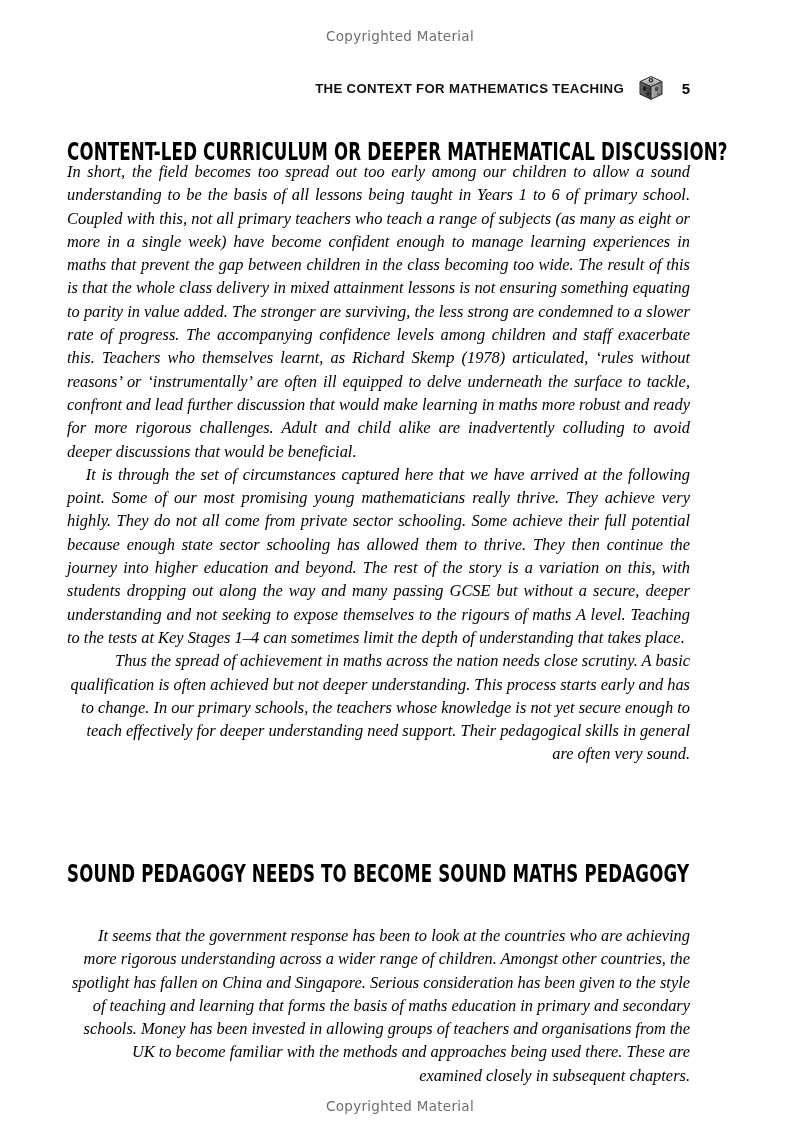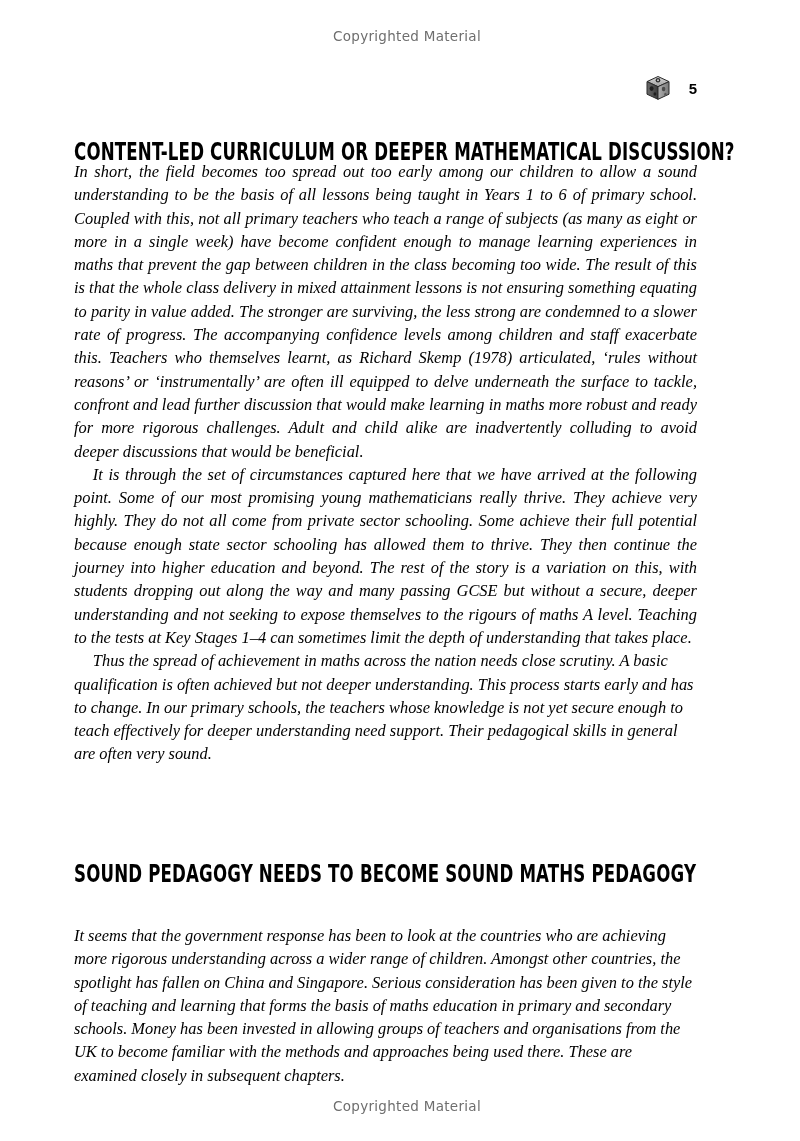--- a/index.html
+++ b/index.html
@@ -15,21 +15,20 @@
     font-family: "Liberation Serif", serif;
     color: #000000;
     overflow: hidden;
   }
 
   .page {
     position: absolute;
     inset: 0;
     width: 644px;
     height: 1141px;
-    margin-left: 7px;
   }
 
   
   .copyright-strip {
     position: absolute;
     left: 0;
     width: 800px;
     text-align: center;
     font-family: "DejaVu Sans", sans-serif;
     font-size: 13.5px;
@@ -113,31 +112,32 @@
   .block-2 { top: 924px; }
 
   .body-block p {
     margin: 0;
     text-indent: 0;
   }
   .body-block p.indented {
     text-indent: 1.15em;
   }
   .body-block p:last-child {
-    text-align: left;
+    text-align: right;
   }
 </style>
 </head>
 <body>
 
 <div class="page">
 
   <div class="copyright-strip copyright-top">Copyrighted Material</div>
 
   <div class="running-head">
+    <span class="running-head-title">THE CONTEXT FOR MATHEMATICS TEACHING</span>
 
     <span class="cube-icon">
       <svg viewBox="0 0 26 26" width="26" height="26" xmlns="http://www.w3.org/2000/svg">
         <defs>
           <linearGradient id="faceTop" x1="0" y1="0" x2="0" y2="1">
             <stop offset="0%" stop-color="#d9d9d9"></stop>
             <stop offset="100%" stop-color="#9d9d9d"></stop>
           </linearGradient>
           <linearGradient id="faceLeft" x1="0" y1="0" x2="1" y2="0">
             <stop offset="0%" stop-color="#6a6a6a"></stop>

